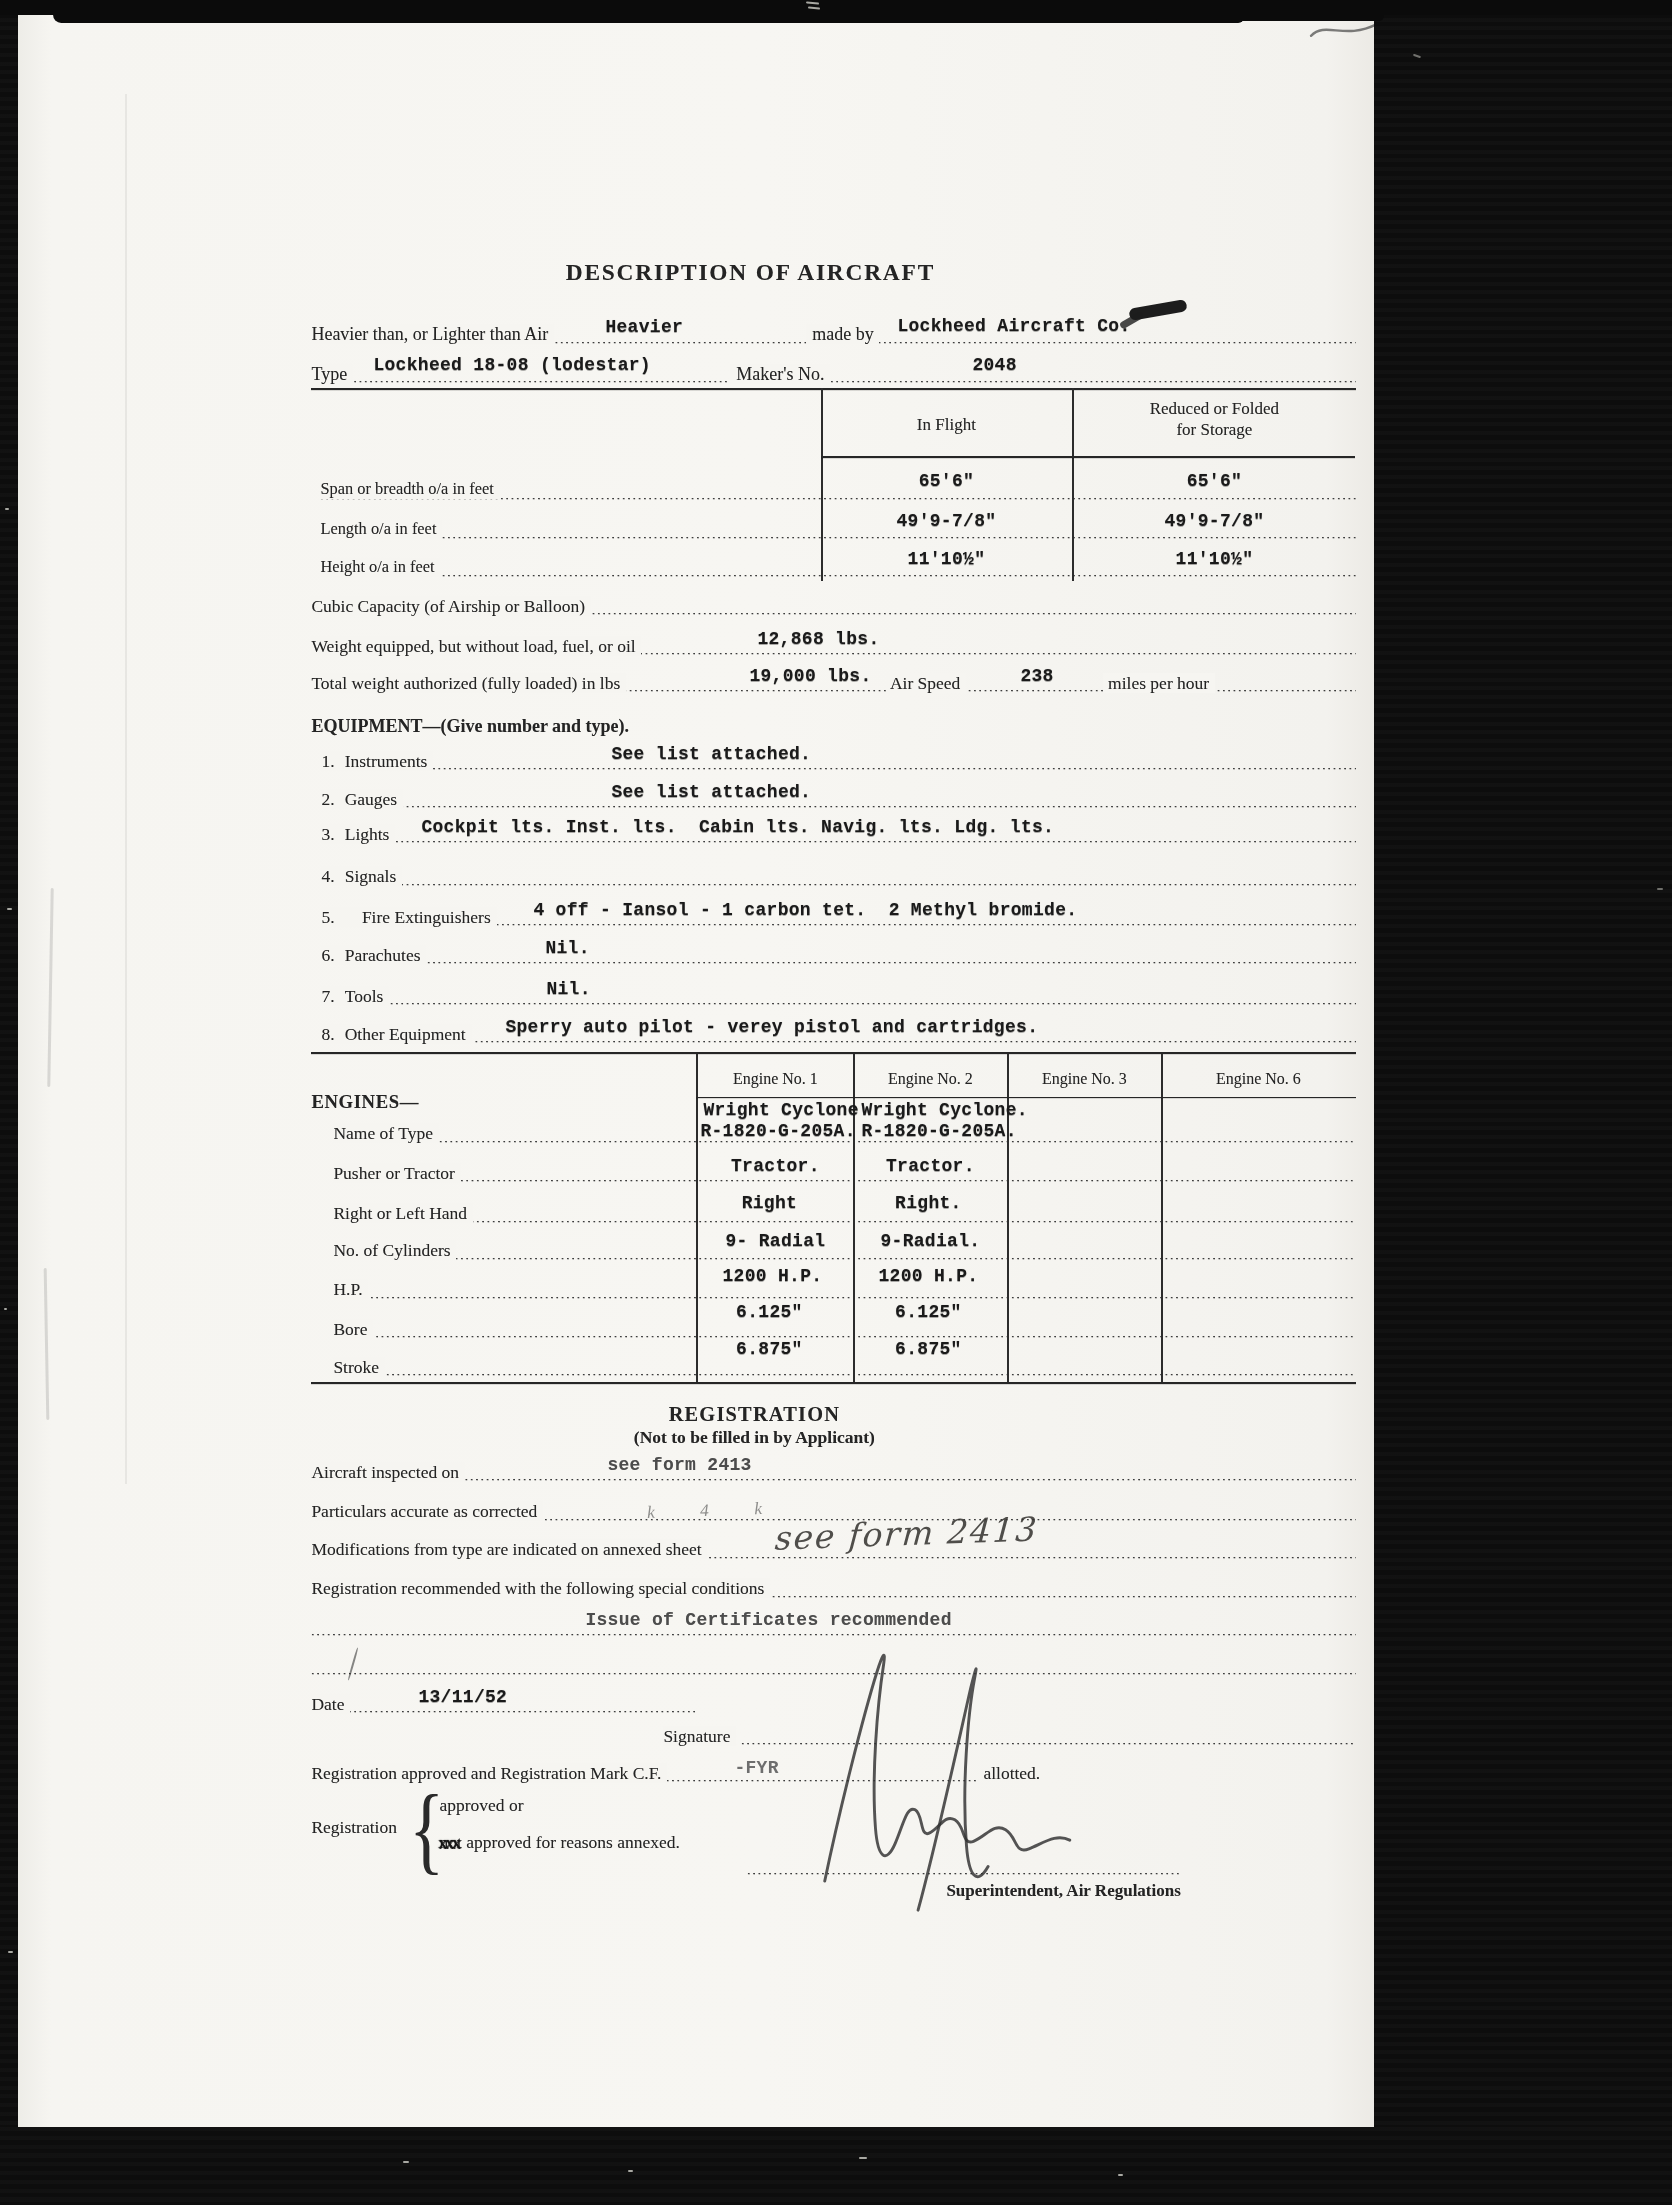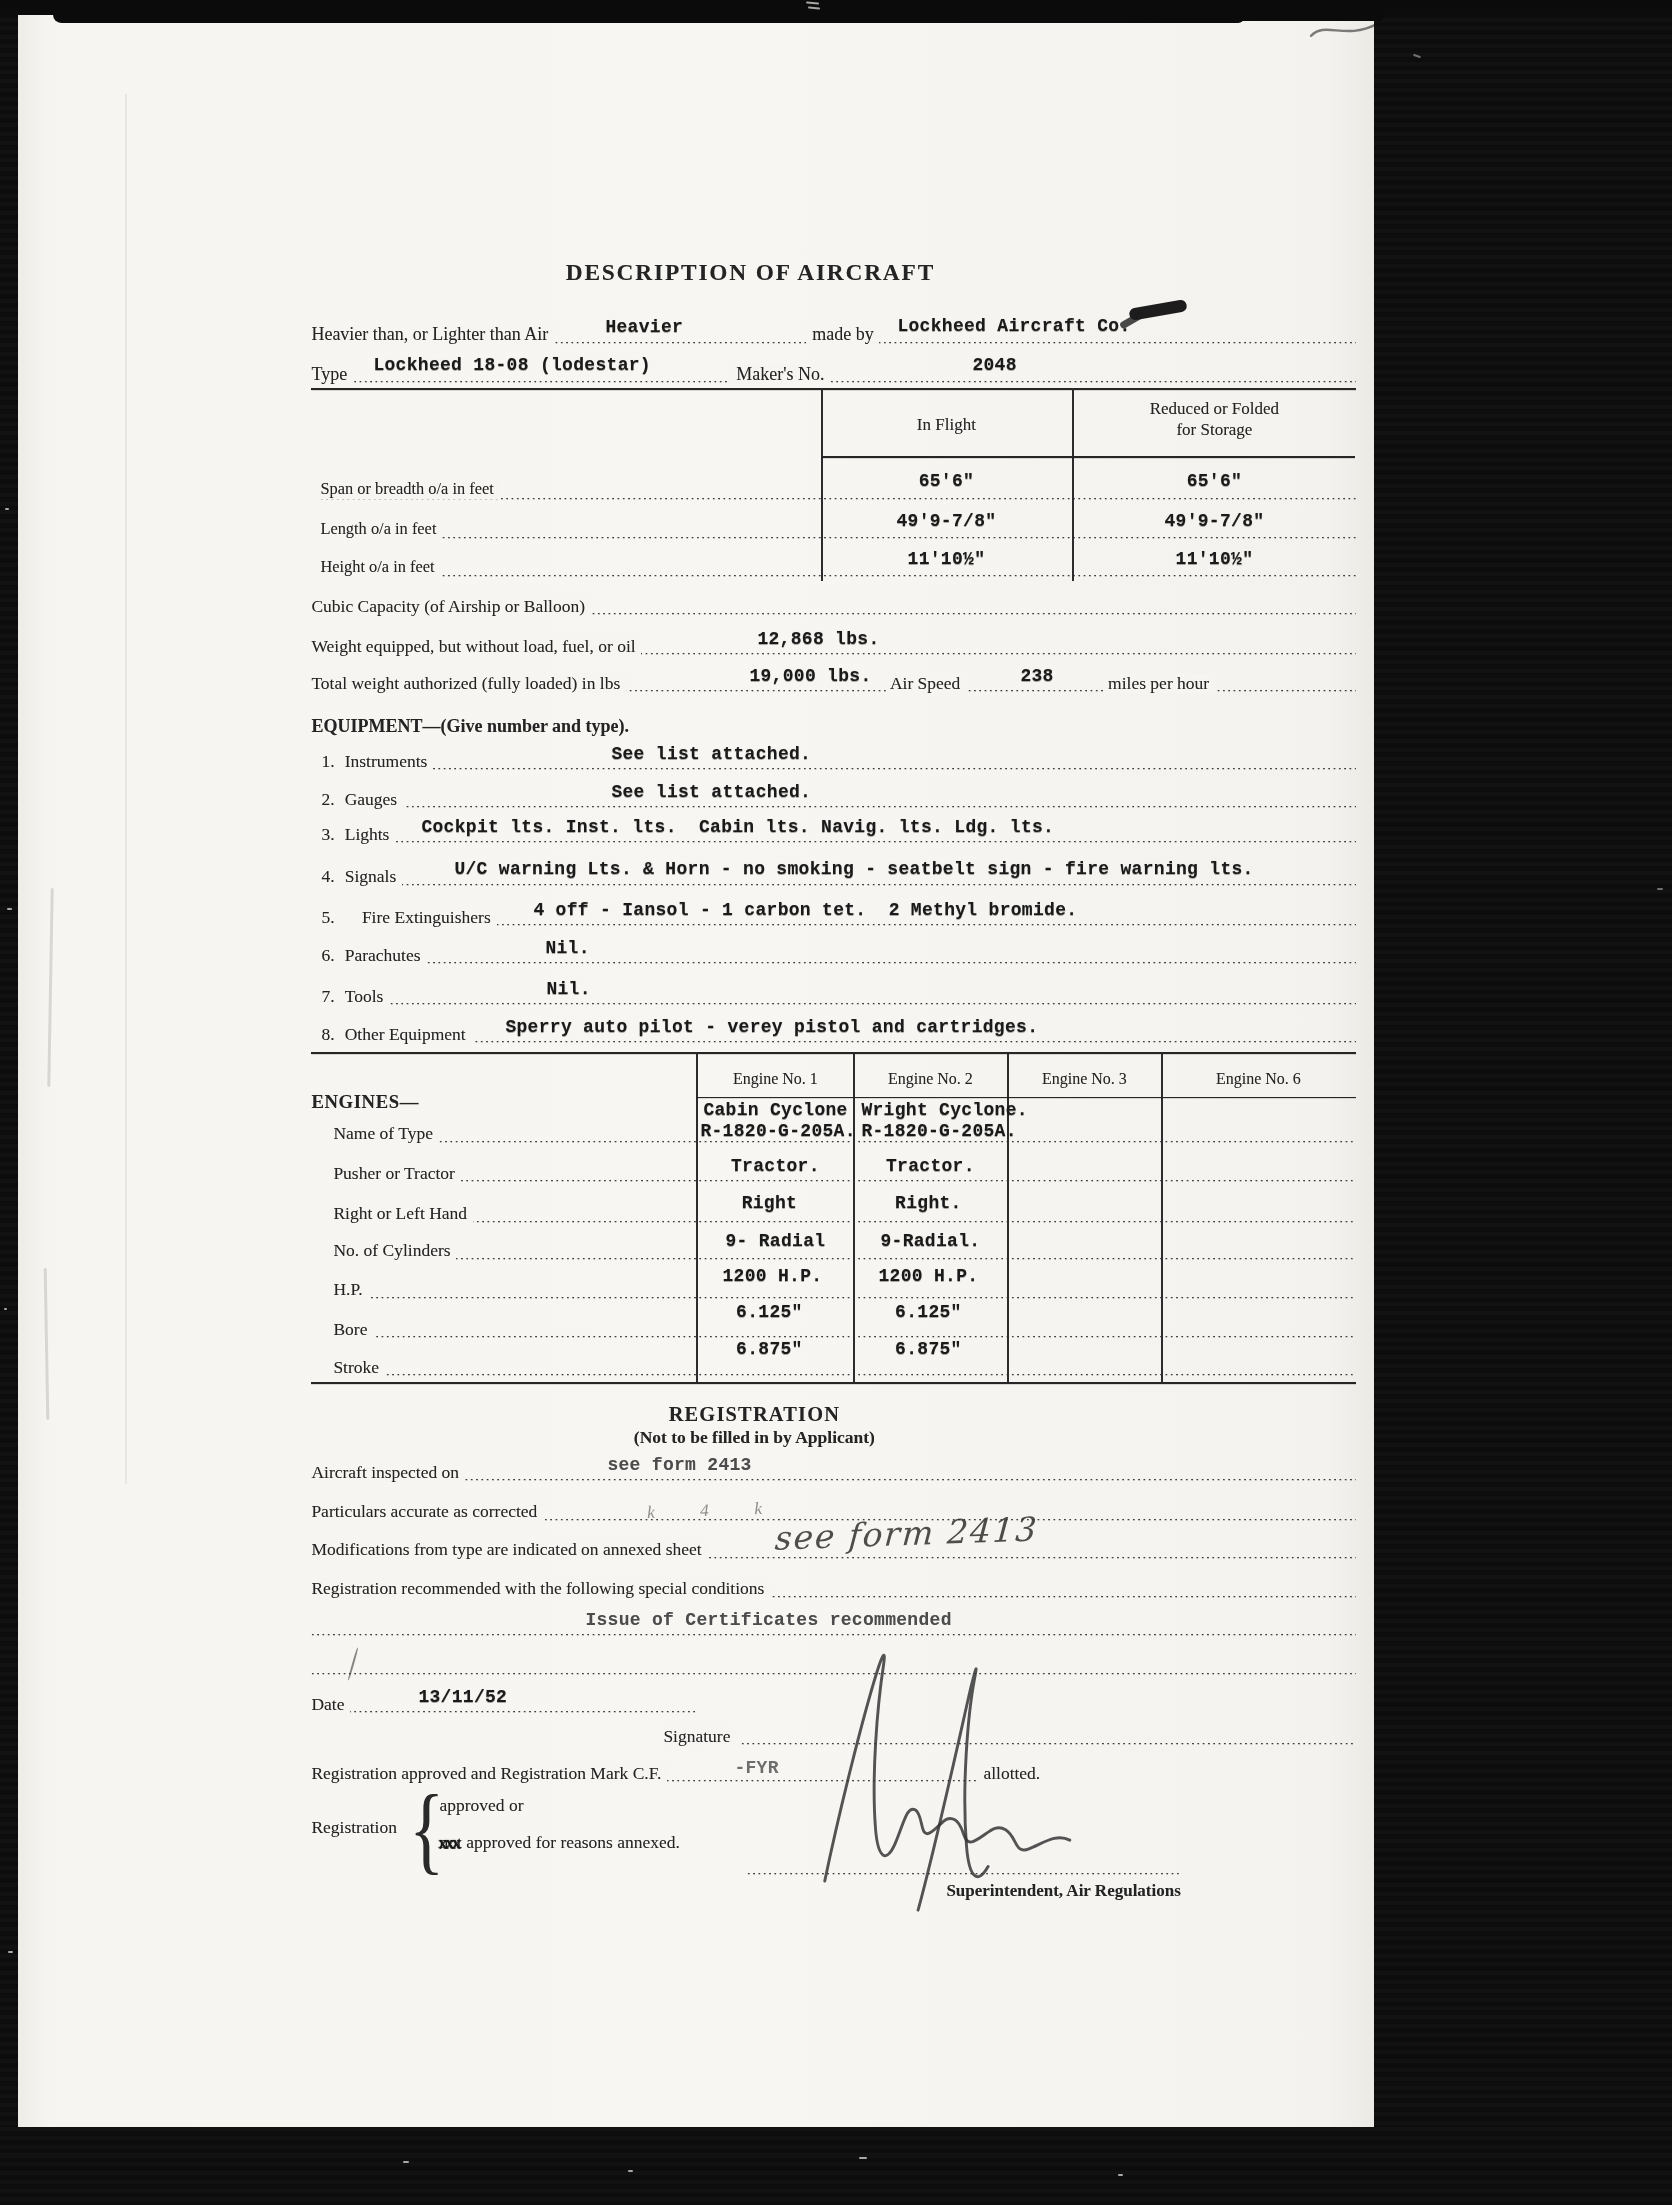--- a/index.html
+++ b/index.html
@@ -117,21 +117,20 @@
     <div class="dots" style="left:305px;top:793px;width:1035px;"></div>
     <div class="lbl" style="left:305px;top:777px;"><span>2.</span> <span style="margin-left:5.8px;">Gauges</span></div>
     <div class="typed" style="left:595px;top:770px;">See list attached.</div>
 
     <div class="dots" style="left:305px;top:828px;width:1035px;"></div>
     <div class="lbl" style="left:305px;top:812px;"><span>3.</span> <span style="margin-left:5.8px;">Lights</span></div>
     <div class="typed" style="left:405px;top:805px;">Cockpit lts. Inst. lts.  Cabin lts. Navig. lts. Ldg. lts.</div>
 
     <div class="dots" style="left:305px;top:871px;width:1035px;"></div>
     <div class="lbl" style="left:305px;top:854px;"><span>4.</span> <span style="margin-left:5.8px;">Signals</span></div>
-    <div class="typed" style="left:438px;top:847px;">U/C warning Lts. &amp; Horn - no smoking - seatbelt sign - fire warning lts.</div>
 
     <div class="dots" style="left:305px;top:911px;width:1035px;"></div>
     <div class="lbl" style="left:305px;top:895px;"><span>5.</span> <span style="margin-left:23px;">Fire Extinguishers</span></div>
     <div class="typed" style="left:517px;top:888px;">4 off - Iansol - 1 carbon tet.  2 Methyl bromide.</div>
 
     <div class="dots" style="left:305px;top:949px;width:1035px;"></div>
     <div class="lbl" style="left:305px;top:933px;"><span>6.</span> <span style="margin-left:5.8px;">Parachutes</span></div>
     <div class="typed" style="left:529px;top:926px;">Nil.</div>
 
     <div class="dots" style="left:305px;top:990px;width:1035px;"></div>
@@ -147,21 +146,21 @@
     <div class="vline" style="left:837px;top:1042px;height:328px;"></div>
     <div class="vline" style="left:991px;top:1042px;height:328px;"></div>
     <div class="vline" style="left:1145px;top:1042px;height:328px;"></div>
     <div class="lbl nobg center" style="left:759px;top:1058px;font-size:16px;">Engine No. 1</div>
     <div class="lbl nobg center" style="left:914px;top:1058px;font-size:16px;">Engine No. 2</div>
     <div class="lbl nobg center" style="left:1068px;top:1058px;font-size:16px;">Engine No. 3</div>
     <div class="lbl nobg center" style="left:1242px;top:1058px;font-size:16px;">Engine No. 6</div>
     <div class="rule" style="left:680px;top:1085px;width:660px;height:1.8px;"></div>
     <div class="lbl nobg bold" style="left:295px;top:1079px;font-size:18.7px;letter-spacing:0.6px;">ENGINES—</div>
 
-    <div class="typed" style="left:687px;top:1088px;">Cabin Cyclone</div>
+    <div class="typed" style="left:687px;top:1088px;">Wright Cyclone</div>
     <div class="typed" style="left:684px;top:1109px;">R-1820-G-205A.</div>
     <div class="typed" style="left:845px;top:1088px;">Wright Cyclone.</div>
     <div class="typed" style="left:845px;top:1109px;">R-1820-G-205A.</div>
     <div class="dots" style="left:317px;top:1128px;width:1023px;"></div>
     <div class="lbl" style="left:317px;top:1111px;">Name of Type</div>
 
     <div class="dots" style="left:317px;top:1167px;width:1023px;"></div>
     <div class="lbl" style="left:317px;top:1151px;">Pusher or Tractor</div>
     <div class="typed center" style="left:759px;top:1144px;">Tractor.</div>
     <div class="typed center" style="left:914px;top:1144px;">Tractor.</div>

